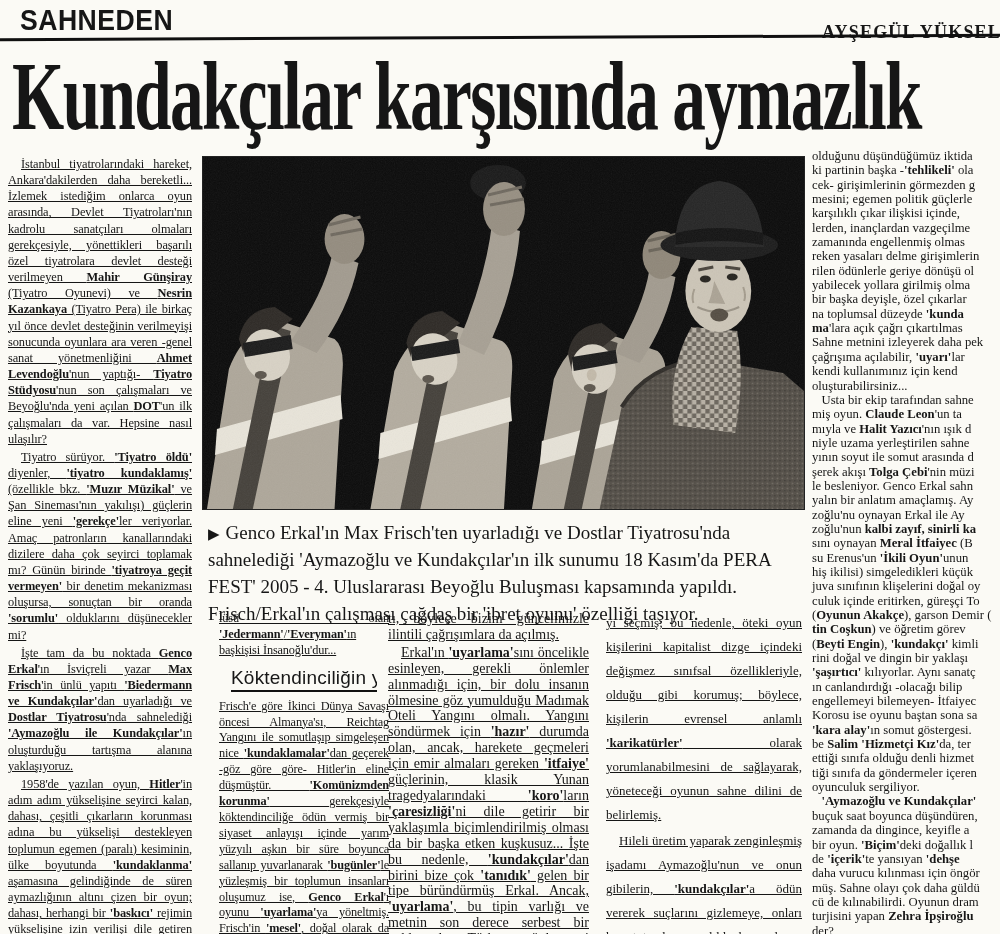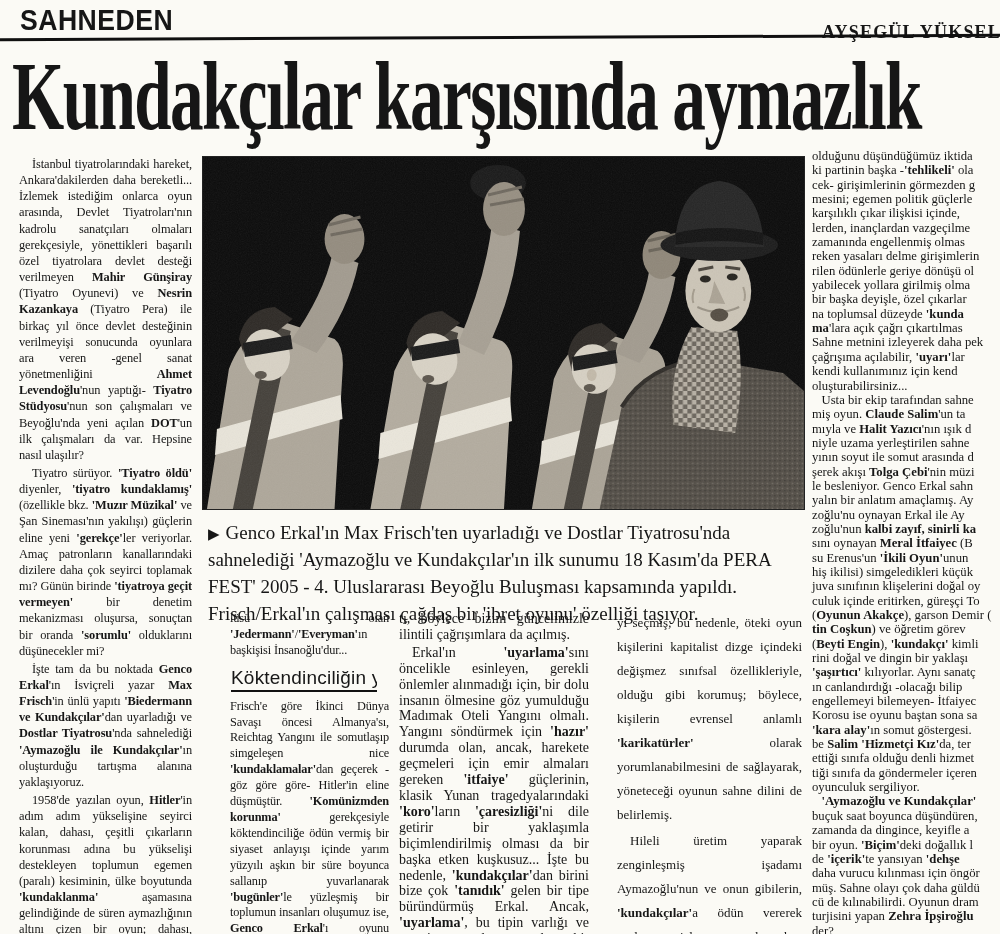--- a/index.html
+++ b/index.html
@@ -42,21 +42,21 @@
   }
   .photo svg{display:block;width:100%;height:100%;}
   
   .caption{
     position:absolute;left:208px;top:520px;width:596px;
     font-size:19px;line-height:1.42;text-align:left;
   }
   .caption .arrow{font-size:15px;margin-right:6px;}
   
   .col{position:absolute;text-align:justify;overflow:hidden;}
-  .col p{margin:0 0 2px 11px;text-indent:13px;}
+  .col p{margin:0 0 2px 0;text-indent:13px;text-decoration:underline;}
   .col p.cont{text-indent:0;}
   .col1{left:8px;top:156px;width:184px;height:778px;font-size:12.4px;line-height:16.15px;letter-spacing:-.1px;}
   .col2{left:219px;top:611px;width:170px;height:323px;font-size:12.3px;line-height:15.9px;letter-spacing:-.15px;}
   .col3{left:388px;top:611px;width:201px;height:323px;font-size:14px;line-height:15.9px;}
   .col4{left:606px;top:611px;width:196px;height:323px;font-size:13px;line-height:24px;}
   .col5{left:812px;top:149px;width:200px;height:785px;overflow:visible;font-size:12.7px;}
   .col5 .line{white-space:nowrap;line-height:14.35px;}
   .subhead{
     font-family:"Liberation Sans",sans-serif;font-weight:normal;
     font-size:19px;letter-spacing:.2px;text-align:left;
@@ -202,21 +202,21 @@
     <div class="line">rilen ödünlerle geriye dönüşü ol</div>
     <div class="line">yabilecek yollara girilmiş olma</div>
     <div class="line">bir başka deyişle, özel çıkarlar</div>
     <div class="line">na toplumsal düzeyde <b>'kunda</b></div>
     <div class="line"><b>ma</b>'lara açık çağrı çıkartılmas</div>
     <div class="line">Sahne metnini izleyerek daha pek</div>
     <div class="line">çağrışıma açılabilir, <b>'uyarı'</b>lar</div>
     <div class="line">kendi kullanımınız için kend</div>
     <div class="line">oluşturabilirsiniz...</div>
     <div class="line">&nbsp;&nbsp;&nbsp;Usta bir ekip tarafından sahne</div>
-    <div class="line">miş oyun. <b>Claude Salim</b>'un ta</div>
+    <div class="line">miş oyun. <b>Claude Leon</b>'un ta</div>
     <div class="line">mıyla ve <b>Halit Yazıcı</b>'nın ışık d</div>
     <div class="line">niyle uzama yerleştirilen sahne</div>
     <div class="line">yının soyut ile somut arasında d</div>
     <div class="line">şerek akışı <b>Tolga Çebi</b>'nin müzi</div>
     <div class="line">le besleniyor. Genco Erkal sahn</div>
     <div class="line">yalın bir anlatım amaçlamış. Ay</div>
     <div class="line">zoğlu'nu oynayan Erkal ile Ay</div>
     <div class="line">zoğlu'nun <b>kalbi zayıf, sinirli ka</b></div>
     <div class="line">sını oynayan <b>Meral İtfaiyec</b> (B</div>
     <div class="line">su Erenus'un <b>'İkili Oyun'</b>unun</div>

